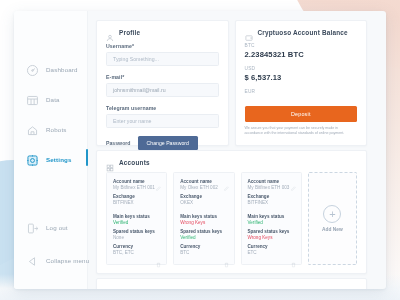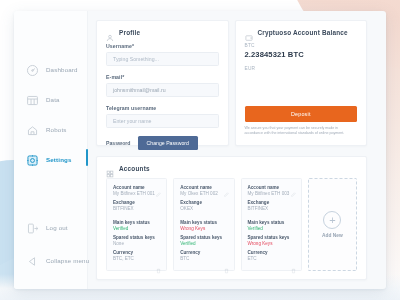--- a/index.html
+++ b/index.html
@@ -81,21 +81,21 @@
   .nav-item.active .bar {
     position: absolute; right: -1px; top: -2px; width: 1.6px; height: 17px;
     background: #2196c9; border-radius: 2px;
   }
   .nav-bottom { margin-top: auto; display: flex; flex-direction: column; gap: 16px; padding-bottom: 12px; }
 
   
   .content {
     flex: 1; min-width: 0;
     display: flex; flex-direction: column;
-    gap: 10px; padding: 9px 19px 9px 8px;
+    gap: 4px; padding: 9px 19px 9px 8px;
   }
 
   .card {
     background: #ffffff;
     border: 1px solid #eef1f5;
     border-radius: 2px;
     box-shadow: 0 1px 2px rgba(110,135,160,.05);
   }
   .card-hd {
     display: flex; align-items: center; gap: 5px;
@@ -320,20 +320,24 @@
             </span>
             <span class="hd-txt">Cryptuoso Account Balance</span>
           </div>
 
           <div class="bal-body">
             <div class="bal-item">
               <div class="bal-cur">BTC</div>
               <div class="bal-val">2.23845321 BTC</div>
             </div>
             <div class="bal-item">
+              <div class="bal-cur">USD</div>
+              <div class="bal-val">$ 6,537.13</div>
+            </div>
+            <div class="bal-item">
               <div class="bal-cur">EUR</div>
             </div>
           </div>
 
           <div class="bal-foot">
             <button class="btn-deposit">Deposit</button>
             <div class="disclaimer">We assure you that your payment can be securely made in accordance with the international standards of online payment.</div>
           </div>
         </div>
       </div>

